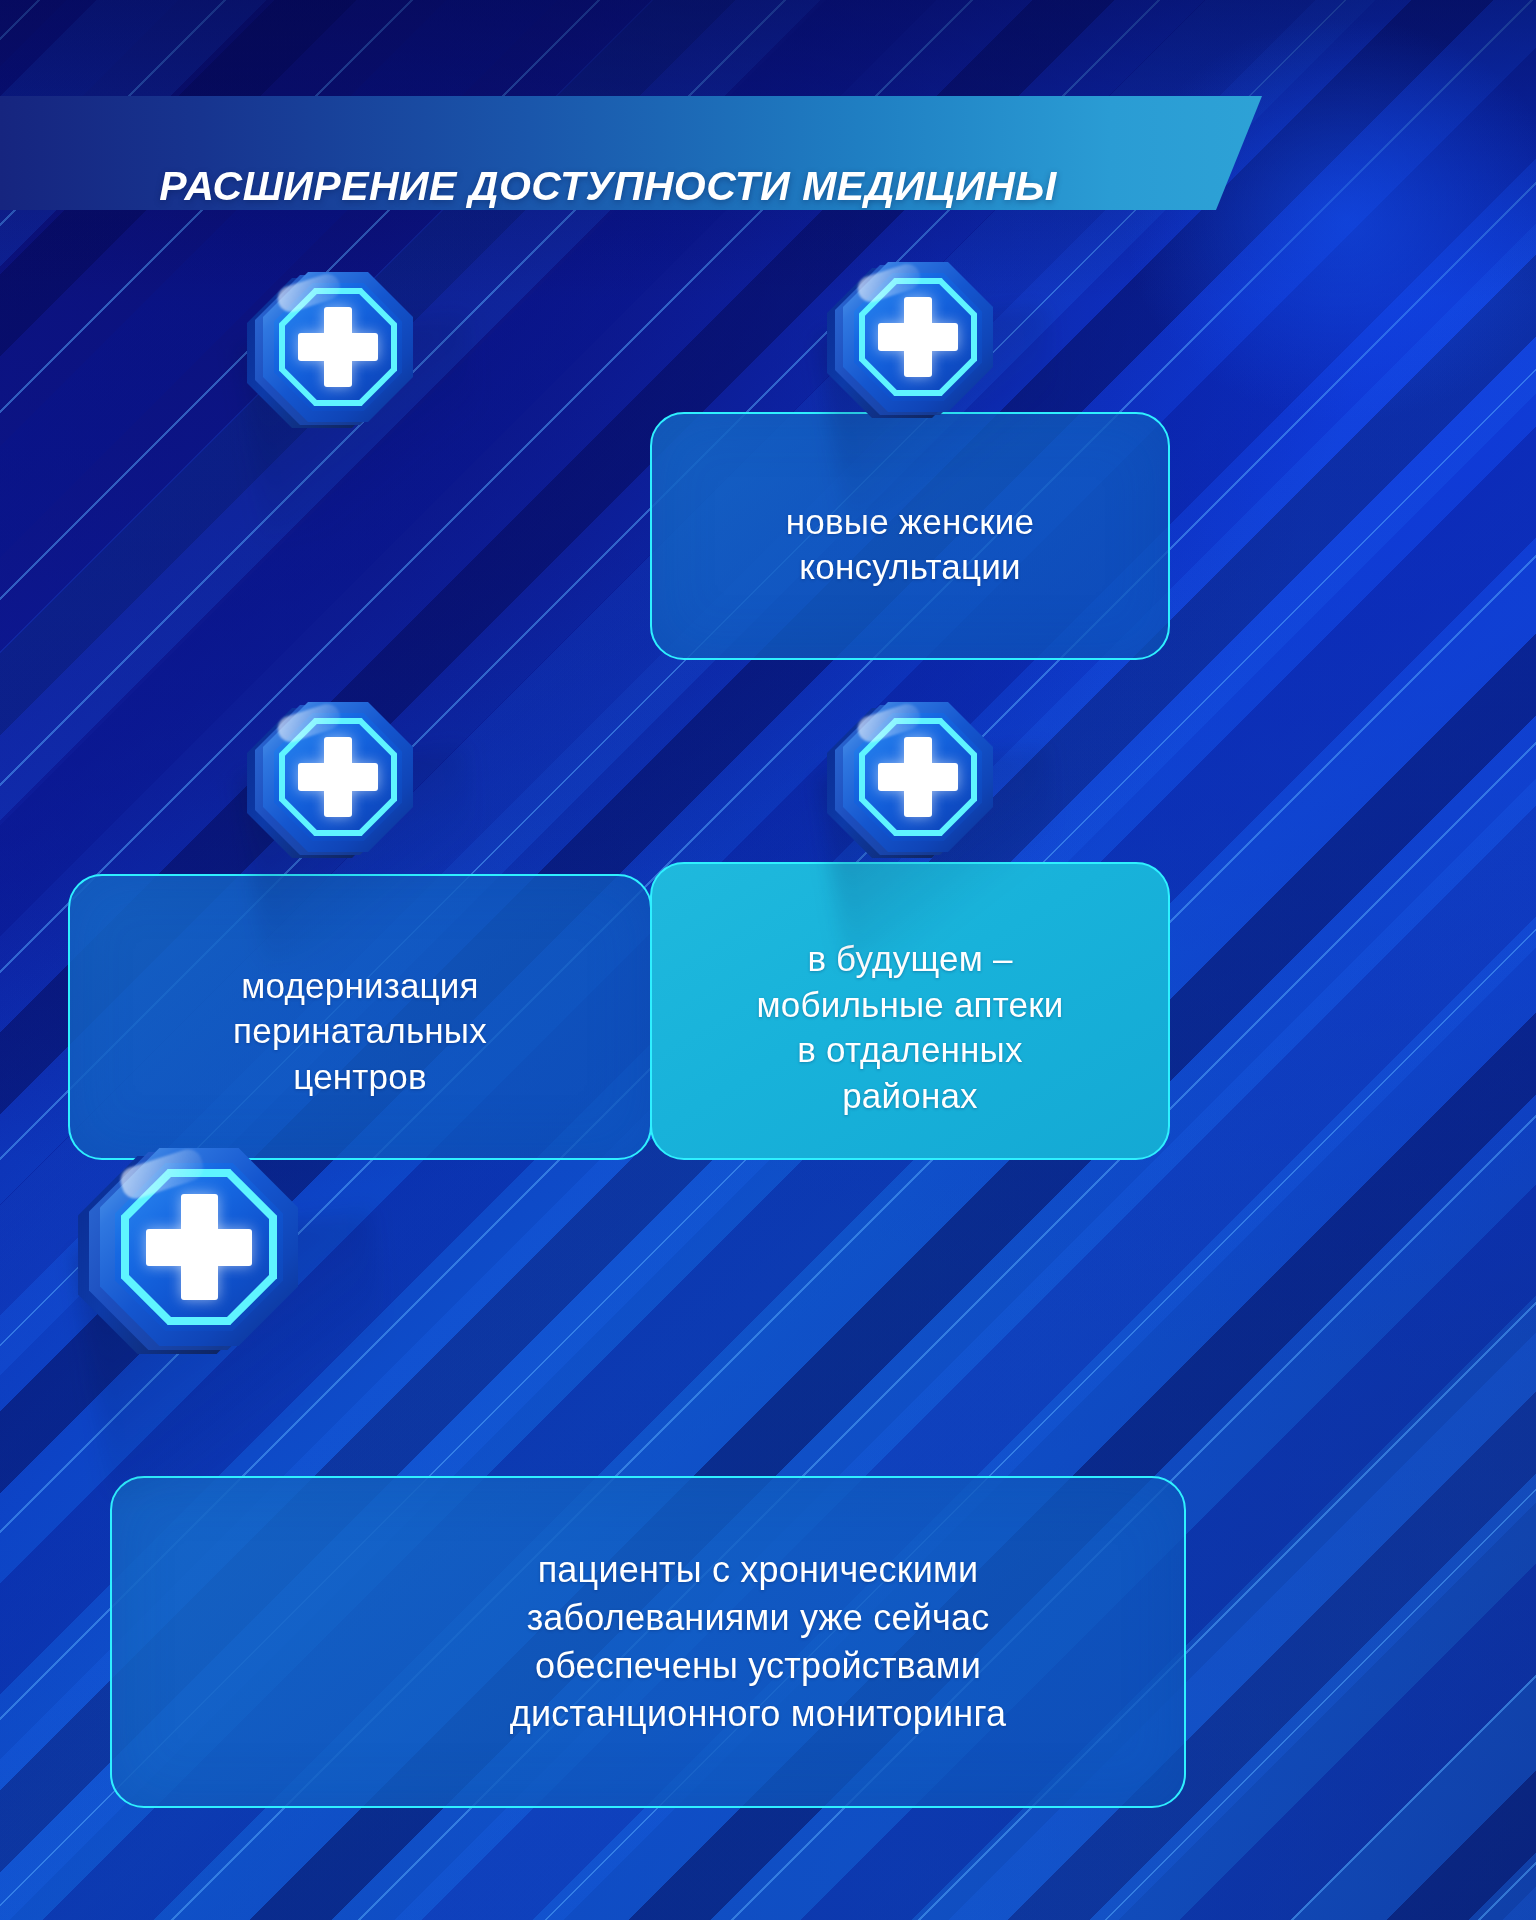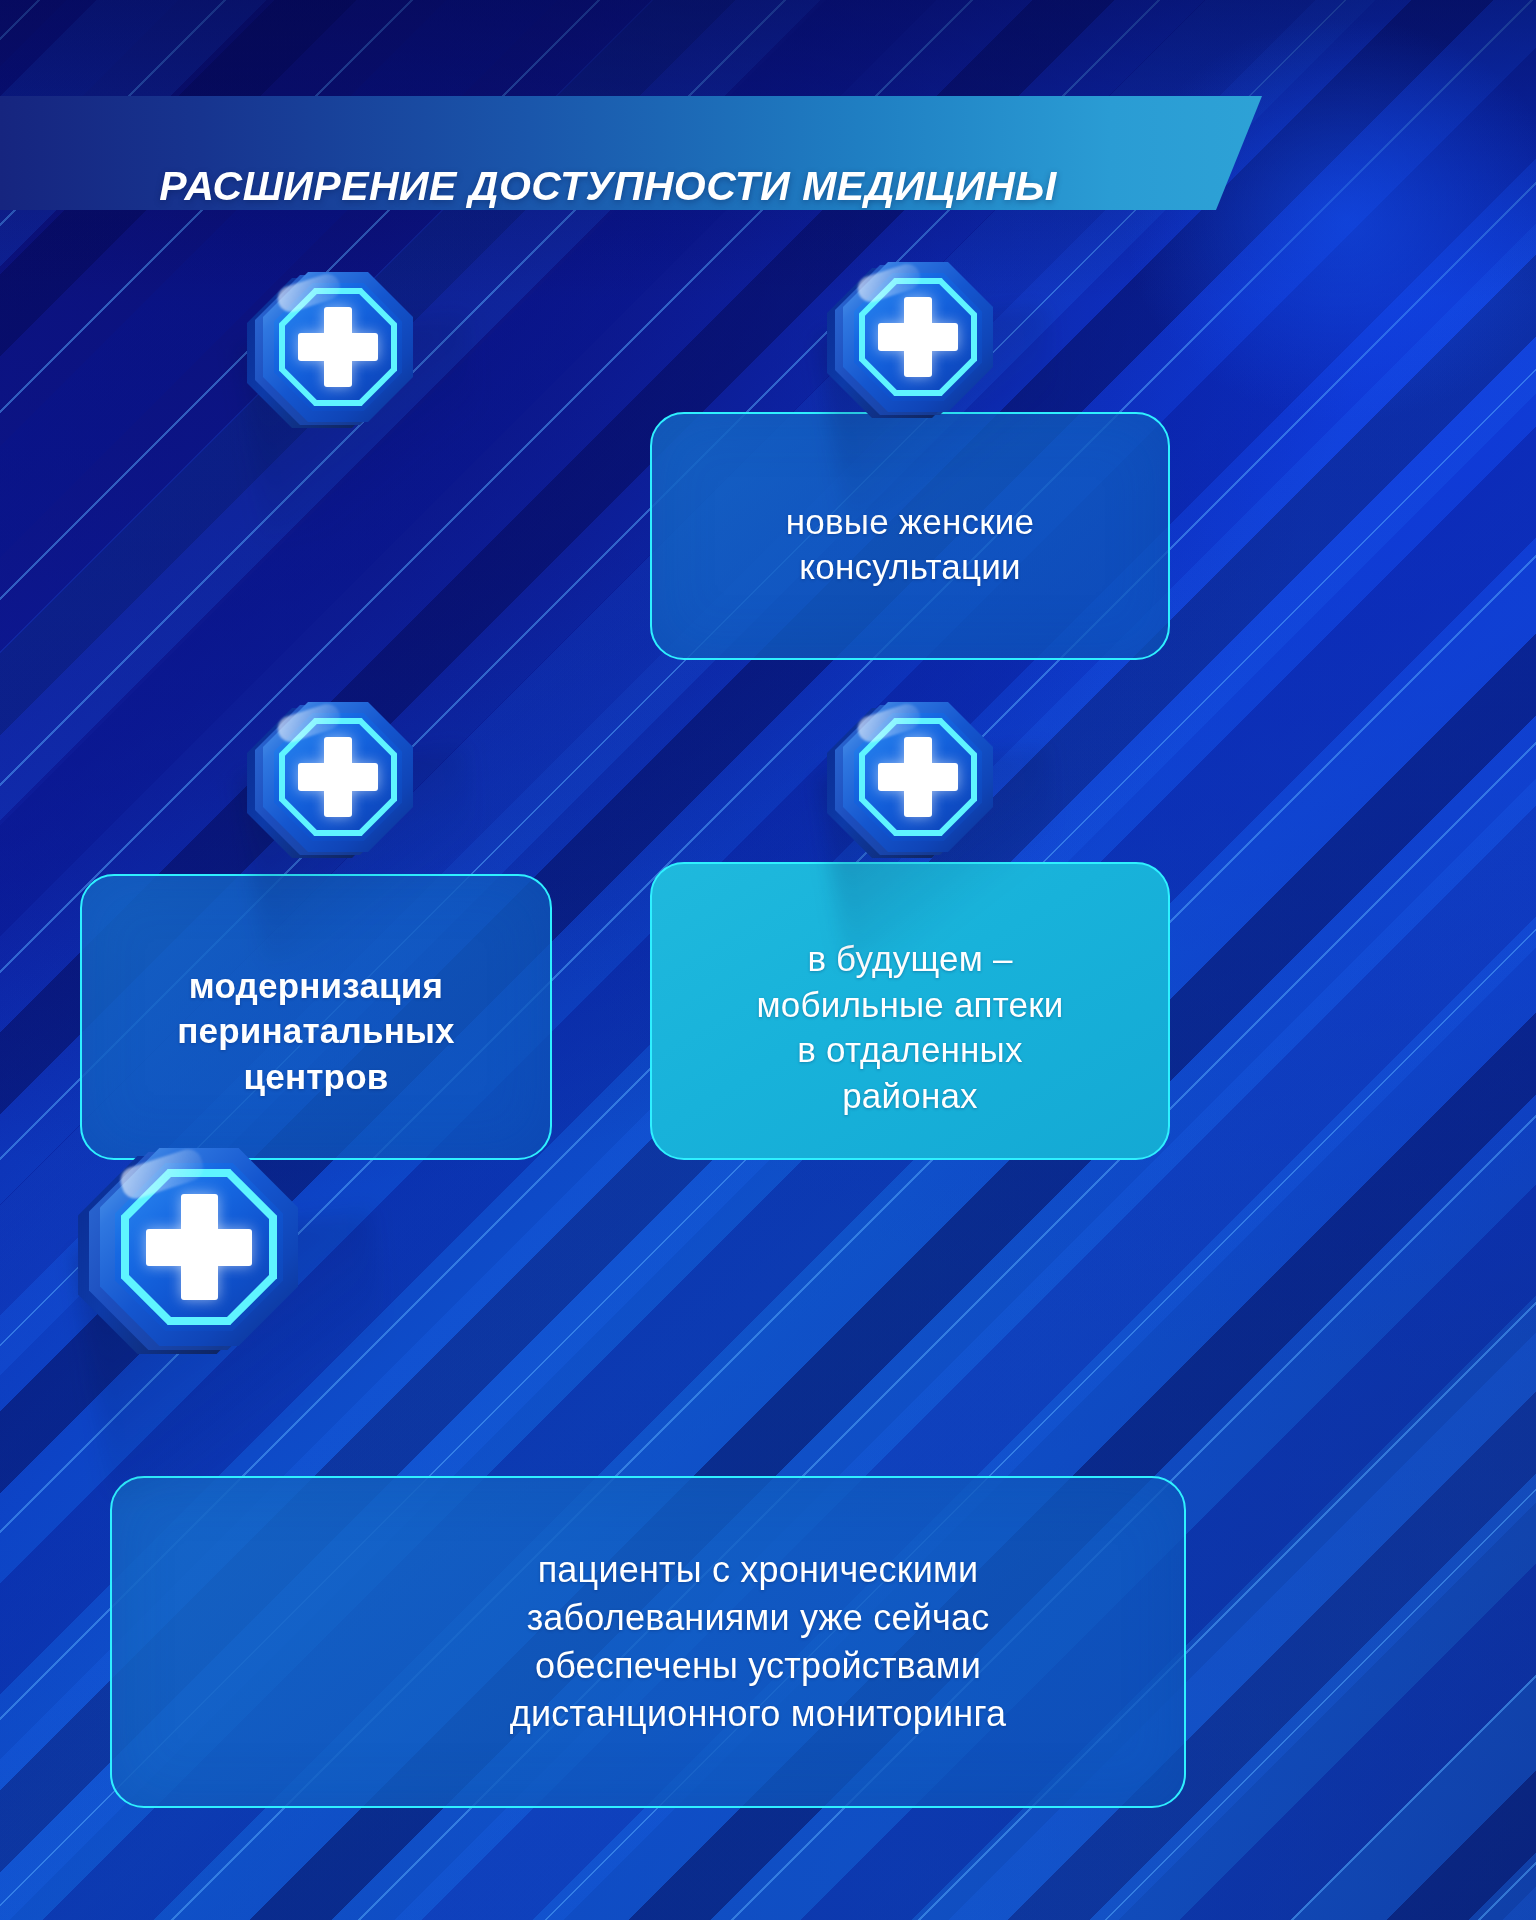--- a/index.html
+++ b/index.html
@@ -108,21 +108,21 @@
     box-shadow:inset 0 0 60px rgba(10,60,160,.25);
   }
   
   .card.fill-bright{
     background:linear-gradient(150deg,#1fb9dd 0%, #18b2da 45%, #14a9d4 100%);
   }
 
   
   #card-1{ left:84px;  top:424px;  width:524px; height:240px; }
   #card-2{ left:650px; top:412px;  width:520px; height:248px; }
-  #card-3{ left:80px;  top:874px;  width:472px; height:286px;font-weight:bold; }
+  #card-3{ left:68px;  top:874px;  width:584px; height:286px; }
   #card-4{ left:650px; top:862px;  width:520px; height:298px; }
   #card-5{ left:110px;  top:1476px; width:1076px;height:332px; }
   #card-5 .ctext{ font-size:36px; line-height:1.33; padding-left:250px; padding-right:30px; }
 
   #card-1 .ctext{ transform:translateY(10px); }
   #card-2 .ctext{ transform:translateY(8px); }
   #card-3 .ctext{ transform:translateY(14px); }
   #card-4 .ctext{ transform:translateY(16px); }
 
   

